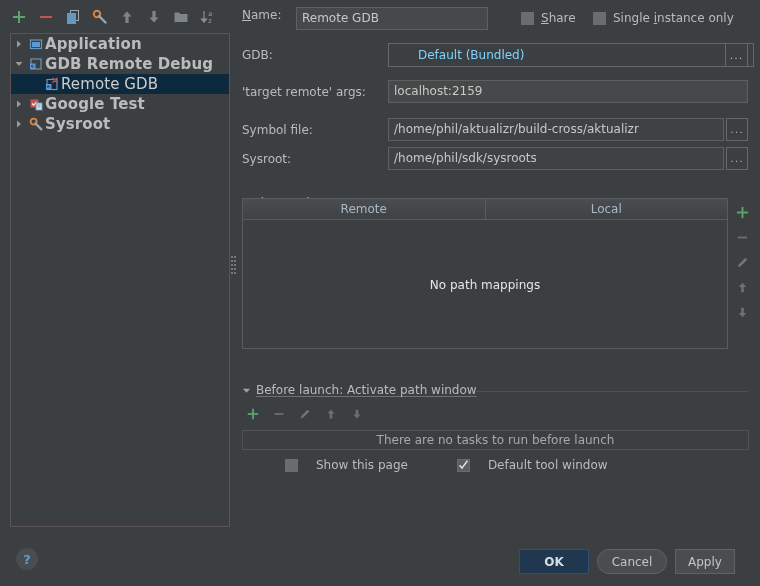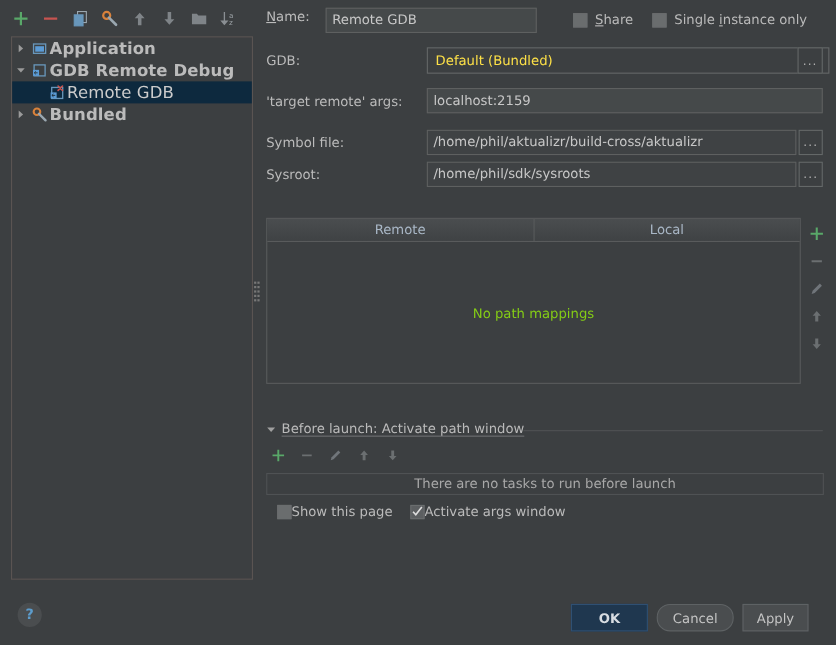--- a/index.html
+++ b/index.html
@@ -41,55 +41,55 @@
   u.mn { text-decoration: underline; }
 
   .field {
     background: #45494a; border: 1px solid #5e6060; box-sizing: border-box;
     color: #c8c8c8; font-size: 12px; height: 23px; line-height: 21px;
     padding: 0 5px; white-space: nowrap; overflow: hidden;
   }
   .field.ro { background: #3f4244; }
   .combo { background: #3c3f41; border: 1px solid #646868; box-sizing: border-box;
            height: 24px; display: flex; align-items: center; }
-  .combo .val { flex: 1; padding-left: 7px; color: #fde047; font-size: 12px; }
+  .combo .val { flex: 1; padding-left: 7px; color: #7dd3fc; font-size: 12px; margin-left: 22px; }
   .combo .arrow-cell { width: 23px; height: 100%; border-left: 1px solid #646868;
                        display: flex; align-items: center; justify-content: center; }
   .ellip-btn { width: 23px; height: 24px; border: 1px solid #646868; background: #3c3f41;
                display: flex; align-items: center; justify-content: center; box-sizing: border-box;
                color: #b0b0b0; font-size: 11px; letter-spacing: 1px; }
   .ellip-btn.sm { height: 23px; width: 22px; }
 
   .chk { width: 13px; height: 13px; background: #6a6d6e; border: 1px solid #6a6d6e;
          box-sizing: border-box; position: relative; display:inline-block; }
   .chk.checked { background: #5c5f61; }
 
   
   .tbl { position: absolute; left: 4px; top: 198px; width: 486px; height: 151px;
          border: 1px solid #595b5c; box-sizing: border-box; background: #3c3f41; }
   .tbl-head { display: flex; height: 20px; background: linear-gradient(#4a4d4f,#3f4244);
               border-bottom: 1px solid #595b5c; }
   .th { flex: 1; display: flex; align-items: center; justify-content: center;
         color: #a9b7c6; font-size: 12px; }
   .th:first-child { border-right: 1px solid #595b5c; }
   .tbl-body { height: 129px; display: flex; align-items: center; justify-content: center;
-              color: #84cc16; font-size: 12px; }
+              color: #e5e5e5; font-size: 12px; }
   .vtb { position: absolute; left: 490px; top: 198px; width: 28px; height: 151px;
          display: flex; flex-direction: column; align-items: center; padding-top: 2px; }
   .vtb-btn { width: 24px; height: 25px; display: flex; align-items: center; justify-content: center; }
 
   
   .bl-title { position: absolute; left: 4px; top: 383px; display: flex; align-items: center; gap: 5px; }
   .bl-line { position: absolute; left: 238px; top: 391px; width: 272px; height: 1px; background: #4f5254; }
   .bl-tb { position: absolute; left: 8px; top: 407px; display: flex; gap: 12px; align-items: center; }
   .bl-box { position: absolute; left: 4px; top: 430px; width: 507px; height: 20px;
             border: 1px solid #4f5254; box-sizing: border-box; display: flex;
             align-items: center; justify-content: center; color: #a8a8a8; font-size: 12px; }
   .bl-chks { position: absolute; left: 14px; top: 458px; display: flex; align-items: center; gap: 16px; }
-  .chk-lbl { display: flex; align-items: center; gap: 0; color: #bbbbbb; font-size: 12px; }
+  .chk-lbl { display: flex; align-items: center; gap: 18px; color: #bbbbbb; font-size: 12px; margin-left: 33px; }
 
   
   .help { position: absolute; left: 16px; top: 548px; width: 22px; height: 22px;
           border-radius: 50%; background: #4a4d4f; display: flex; align-items: center;
           justify-content: center; color: #5c9ccc; font-weight: bold; font-size: 13px; }
   .btn { position: absolute; top: 549px; height: 25px; border: 1px solid #5e6264;
          background: #4a4d4f; box-sizing: border-box; color: #c4c4c4; font-size: 12px;
          display: flex; align-items: center; justify-content: center; }
   .btn.primary { background: #1f374f; border-color: #2f5073; color: #d8dde2; font-weight: bold; }
   .btn-ok { left: 519px; width: 70px; }
@@ -193,34 +193,50 @@
           <svg width="15" height="15" viewBox="0 0 15 15">
             <rect x="2" y="2.5" width="10" height="10" fill="none" stroke="#6897bb" stroke-width="1.2"></rect>
             <rect x="1" y="7" width="5.5" height="5.5" fill="#5b9bd5"></rect>
             <path d="M2.2 9.7h3M3.6 8.4L2.2 9.7l1.4 1.3" stroke="#21313c" stroke-width="0.9" fill="none"></path>
             <path d="M7.8 1.2l4 4M11.8 1.2l-4 4" stroke="#c75450" stroke-width="1.5" stroke-linecap="round"></path>
           </svg>
         </span>
         <span class="tree-lbl plain">Remote GDB</span>
       </div>
 
-
       <div class="tree-row">
         <span class="twisty">
           <svg width="10" height="10" viewBox="0 0 10 10">
               <path d="M3 1.5l4 3.5-4 3.5z" fill="#9a9a9a"></path>
             </svg>
         </span>
         <span class="tree-ico">
+          <svg width="14" height="14" viewBox="0 0 14 14">
+            <rect x="1.5" y="2.5" width="8" height="8" fill="#c75450"></rect>
+            <path d="M3 6.5l1.6 1.6L7.6 5" stroke="#ffffff" stroke-width="1.1" fill="none"></path>
+            <rect x="7" y="6" width="6" height="7" fill="#e8e8e8" stroke="#6897bb" stroke-width="1"></rect>
+            <path d="M8.3 8h3.4M8.3 10h3.4" stroke="#5b9bd5" stroke-width="1"></path>
+          </svg>
+        </span>
+        <span class="tree-lbl">Google Test</span>
+      </div>
+
+      <div class="tree-row">
+        <span class="twisty">
+          <svg width="10" height="10" viewBox="0 0 10 10">
+              <path d="M3 1.5l4 3.5-4 3.5z" fill="#9a9a9a"></path>
+            </svg>
+        </span>
+        <span class="tree-ico">
           <svg width="15" height="15" viewBox="0 0 15 15">
             <circle cx="4.6" cy="4.6" r="3" fill="none" stroke="#d9823b" stroke-width="1.9"></circle>
             <path d="M6.4 6.4l6 6" stroke="#9aa7b0" stroke-width="2.2" stroke-linecap="round"></path>
           </svg>
         </span>
-        <span class="tree-lbl">Bundled</span>
+        <span class="tree-lbl">Sysroot</span>
       </div>
 
     </div>
   </div>
 
   <div class="splitter"></div>
   <div class="grip">
     <i style="left:0;top:0"></i>
       <i style="left:3px;top:0"></i>
     <i style="left:0;top:4px"></i>
@@ -365,21 +381,21 @@
       <span class="chk-lbl">
         <span class="chk"></span>
         <span>Show this page</span>
       </span>
       <span class="chk-lbl">
         <span class="chk checked">
           <svg width="11" height="11" viewBox="0 0 11 11" style="position:absolute;left:0;top:0">
             <path d="M1.5 5.2L4 8 9.5 0.8" stroke="#dedede" stroke-width="1.5" fill="none"></path>
           </svg>
         </span>
-        <span>Activate args window</span>
+        <span>Default tool window</span>
       </span>
     </div>
 
   </div>
 
   <div class="help">?</div>
   <div class="btn primary btn-ok">OK</div>
   <div class="btn btn-cancel">Cancel</div>
   <div class="btn btn-apply">Apply</div>
 

